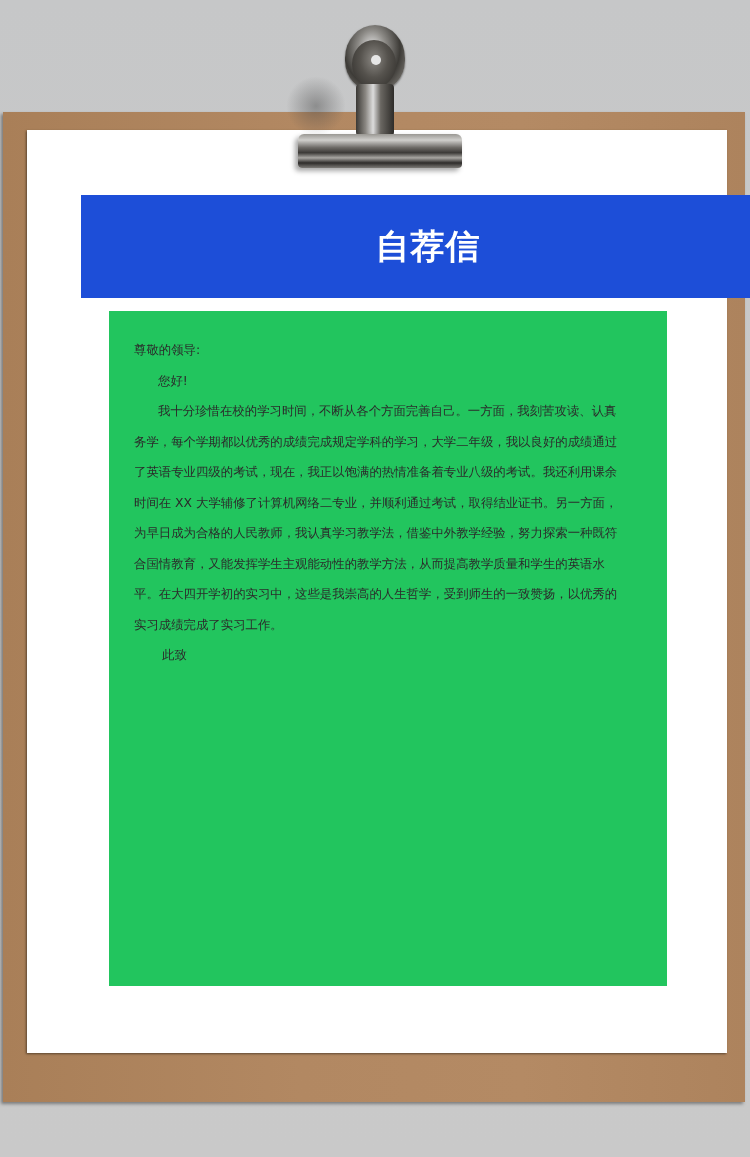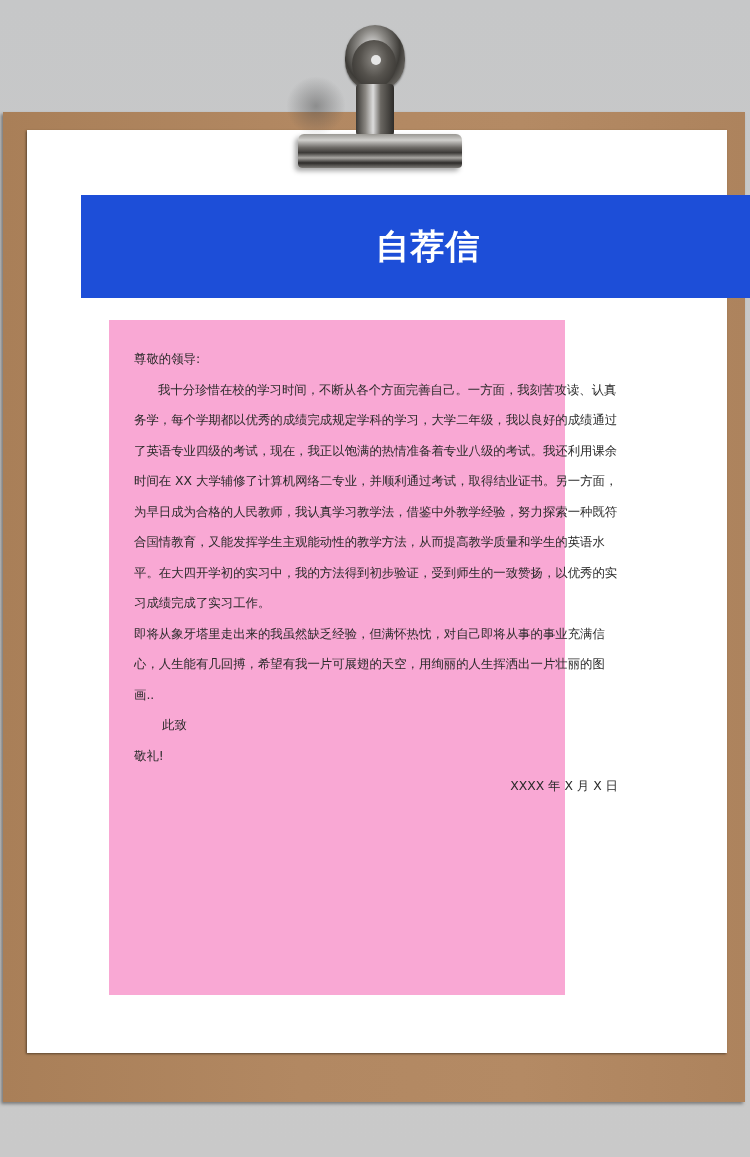--- a/index.html
+++ b/index.html
@@ -21,22 +21,22 @@
   .header-banner {
     position: absolute; left: 81px; top: 195px; width: 694px; height: 103px;
     background: #1d4ed8;
     display: flex; align-items: center; justify-content: center;
   }
   .header-title {
     color: #ffffff; font-size: 34px; font-weight: bold; letter-spacing: 1px;
     font-family: "DejaVu Sans", sans-serif;
   }
   .content-box {
-    position: absolute; left: 109px; top: 320px; width: 456px; height: 675px;
-    background: #f9a8d4;
+    position: absolute; left: 109px; top: 311px; width: 558px; height: 675px;
+    background: #22c55e;
   }
   .letter {
     position: absolute; left: 25px; top: 24px; width: 488px;
     font-size: 12.4px; color: #2b2b2b; line-height: 30.5px;
     font-family: "DejaVu Sans", sans-serif;
   }
   .letter p { margin: 0; }
   .indent { text-indent: 24px; }
   .indent-sm { padding-left: 28px; }
   .sig { text-align: right; padding-right: 4px; }
@@ -89,19 +89,17 @@
   <div class="clip-base"></div>
 </div>
 
 <div class="header-banner">
   <span class="header-title">自荐信</span>
 </div>
 
 <div class="content-box">
   <div class="letter">
     <p>尊敬的领导:</p>
-    <p class="indent">我十分珍惜在校的学习时间，不断从各个方面完善自己。一方面，我刻苦攻读、认真务学，每个学期都以优秀的成绩完成规定学科的学习，大学二年级，我以良好的成绩通过了英语专业四级的考试，现在，我正以饱满的热情准备着专业八级的考试。我还利用课余时间在 XX 大学辅修了计算机网络二专业，并顺利通过考试，取得结业证书。另一方面，为早日成为合格的人民教师，我认真学习教学法，借鉴中外教学经验，努力探索一种既符合国情教育，又能发挥学生主观能动性的教学方法，从而提高教学质量和学生的英语水平。在大四开学初的实习中，我的方法得到初步验证，受到师生的一致赞扬，以优秀的实习成绩完成了实习工作。</p>
-    <p>即将从象牙塔里走出来的我虽然缺乏经验，但满怀热忱，对自己即将从事的事业充满信心，人生能有几回搏，希望有我一片可展翅的天空，用绚丽的人生挥洒出一片壮丽的图画..</p>
+    <p class="indent">您好!</p>
+    <p class="indent">我十分珍惜在校的学习时间，不断从各个方面完善自己。一方面，我刻苦攻读、认真务学，每个学期都以优秀的成绩完成规定学科的学习，大学二年级，我以良好的成绩通过了英语专业四级的考试，现在，我正以饱满的热情准备着专业八级的考试。我还利用课余时间在 XX 大学辅修了计算机网络二专业，并顺利通过考试，取得结业证书。另一方面，为早日成为合格的人民教师，我认真学习教学法，借鉴中外教学经验，努力探索一种既符合国情教育，又能发挥学生主观能动性的教学方法，从而提高教学质量和学生的英语水平。在大四开学初的实习中，这些是我崇高的人生哲学，受到师生的一致赞扬，以优秀的实习成绩完成了实习工作。</p>
     <p class="indent-sm">此致</p>
-    <p>敬礼!</p>
-    <p class="sig">XXXX 年 X 月 X 日</p>
   </div>
 </div>
 
 </body></html>

